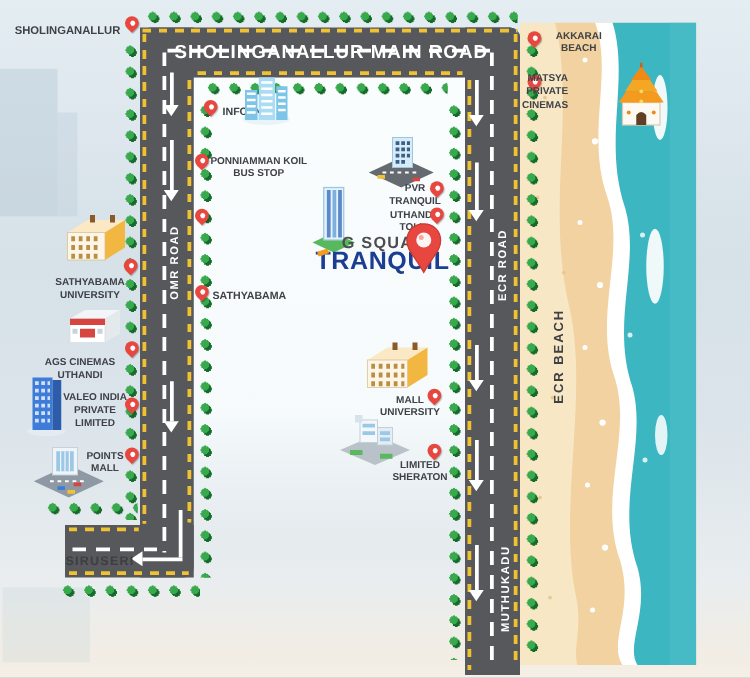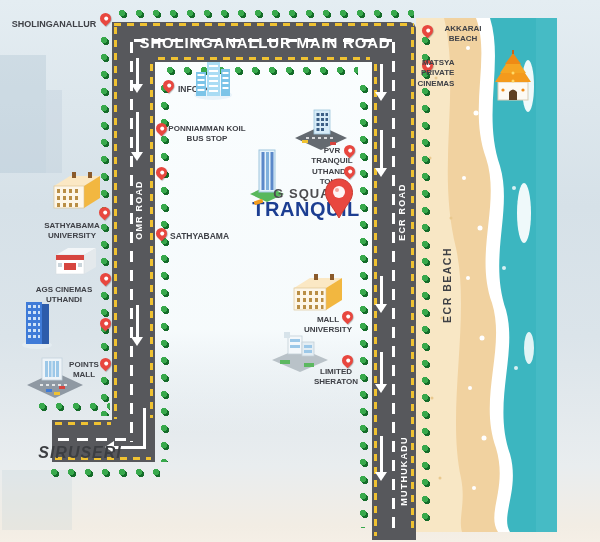--- a/index.html
+++ b/index.html
@@ -31,21 +31,21 @@
   .ll-left{position:absolute;font-size:8.5px;font-weight:bold;color:#3f4147;line-height:1.3;white-space:nowrap;}
   .vlab{position:absolute;color:#fff;font-weight:bold;font-size:9px;letter-spacing:1.2px;white-space:nowrap;transform:translate(-50%,-50%) rotate(-90deg);}
   .hlab{position:absolute;color:#fff;font-weight:bold;font-size:15px;letter-spacing:.8px;white-space:nowrap;transform:translate(-50%,-50%);}
   .bicon{position:absolute;}
   .inner-area{position:absolute;left:155px;top:62px;width:217px;height:372px;
       background:linear-gradient(180deg,rgba(251,254,255,.96) 0%,rgba(249,253,254,.9) 72%,rgba(249,253,254,0) 100%);}
   .sky{position:absolute;background:rgba(168,190,205,.32);}
   .brand-top{position:absolute;font-size:13px;font-weight:bold;color:#4c4c4f;letter-spacing:1px;transform:translate(-50%,0);white-space:nowrap;}
   .brand-main{position:absolute;font-size:20px;font-weight:bold;color:#1c3e92;letter-spacing:.5px;transform:translate(-50%,0);white-space:nowrap;}
   .t-accent{position:absolute;width:9px;height:4px;background:#f29c1f;transform:rotate(-18deg);border-radius:1px;}
-  .sir-lab{position:absolute;font-size:16px;font-weight:bold;color:#3c3e42;letter-spacing:1px;transform:translate(-50%,0);white-space:nowrap;font-style:italic;}
+  .sir-lab{position:absolute;font-size:10px;font-weight:bold;color:#3c3e42;letter-spacing:1px;transform:translate(-50%,0);white-space:nowrap;}
   .beach-lab{position:absolute;color:#3e4045;font-weight:bold;font-size:10.5px;letter-spacing:1.5px;white-space:nowrap;transform:translate(-50%,-50%) rotate(-90deg);}
 </style>
 </head>
 <body>
 
 <div id="stage">
 
   <div class="sky" style="left:0;top:55px;width:46px;height:118px;"></div>
   <div class="sky" style="left:46px;top:90px;width:16px;height:83px;opacity:.7;"></div>
   <div class="sky" style="left:2px;top:470px;width:70px;height:60px;opacity:.5;"></div>
@@ -269,20 +269,25 @@
         <rect x="18" y="25" width="2" height="3"></rect>
       <rect x="8" y="31" width="3" height="3"></rect>
         <rect x="13" y="31" width="3" height="3"></rect>
         <rect x="18" y="31" width="2" height="3"></rect>
       <rect x="8" y="37" width="3" height="3"></rect>
         <rect x="13" y="37" width="3" height="3"></rect>
         <rect x="18" y="37" width="2" height="3"></rect>
     </g>
   </svg>
   <div class="pin" style="left:100px;top:318px;"></div>
+  <div class="ll" style="left:76px;top:313px;">
+    <div>VALEO INDIA</div>
+    <div>PRIVATE</div>
+    <div>LIMITED</div>
+  </div>
 
   <svg class="bicon" style="left:26px;top:352px;" width="58" height="48" viewBox="0 0 58 48">
     <polygon points="29,46 1,33 29,20 57,33" fill="#8f99a3"></polygon>
     <line x1="14" y1="33" x2="42" y2="33" stroke="#fff" stroke-width="1.5" stroke-dasharray="3,3"></line>
     <rect x="33" y="34" width="6" height="3" fill="#d6453f"></rect>
       <rect x="20" y="37" width="6" height="3" fill="#3f7bd8"></rect>
       <rect x="28" y="40" width="6" height="3" fill="#f0c231"></rect>
     <rect x="16" y="6" width="20" height="22" fill="#eef4f8" stroke="#c3d3dd" stroke-width=".8"></rect>
     <rect x="19" y="9" width="14" height="16" fill="#9cc8e8"></rect>
     <line x1="22.5" y1="9" x2="22.5" y2="25" stroke="#eef4f8" stroke-width="1"></line>

